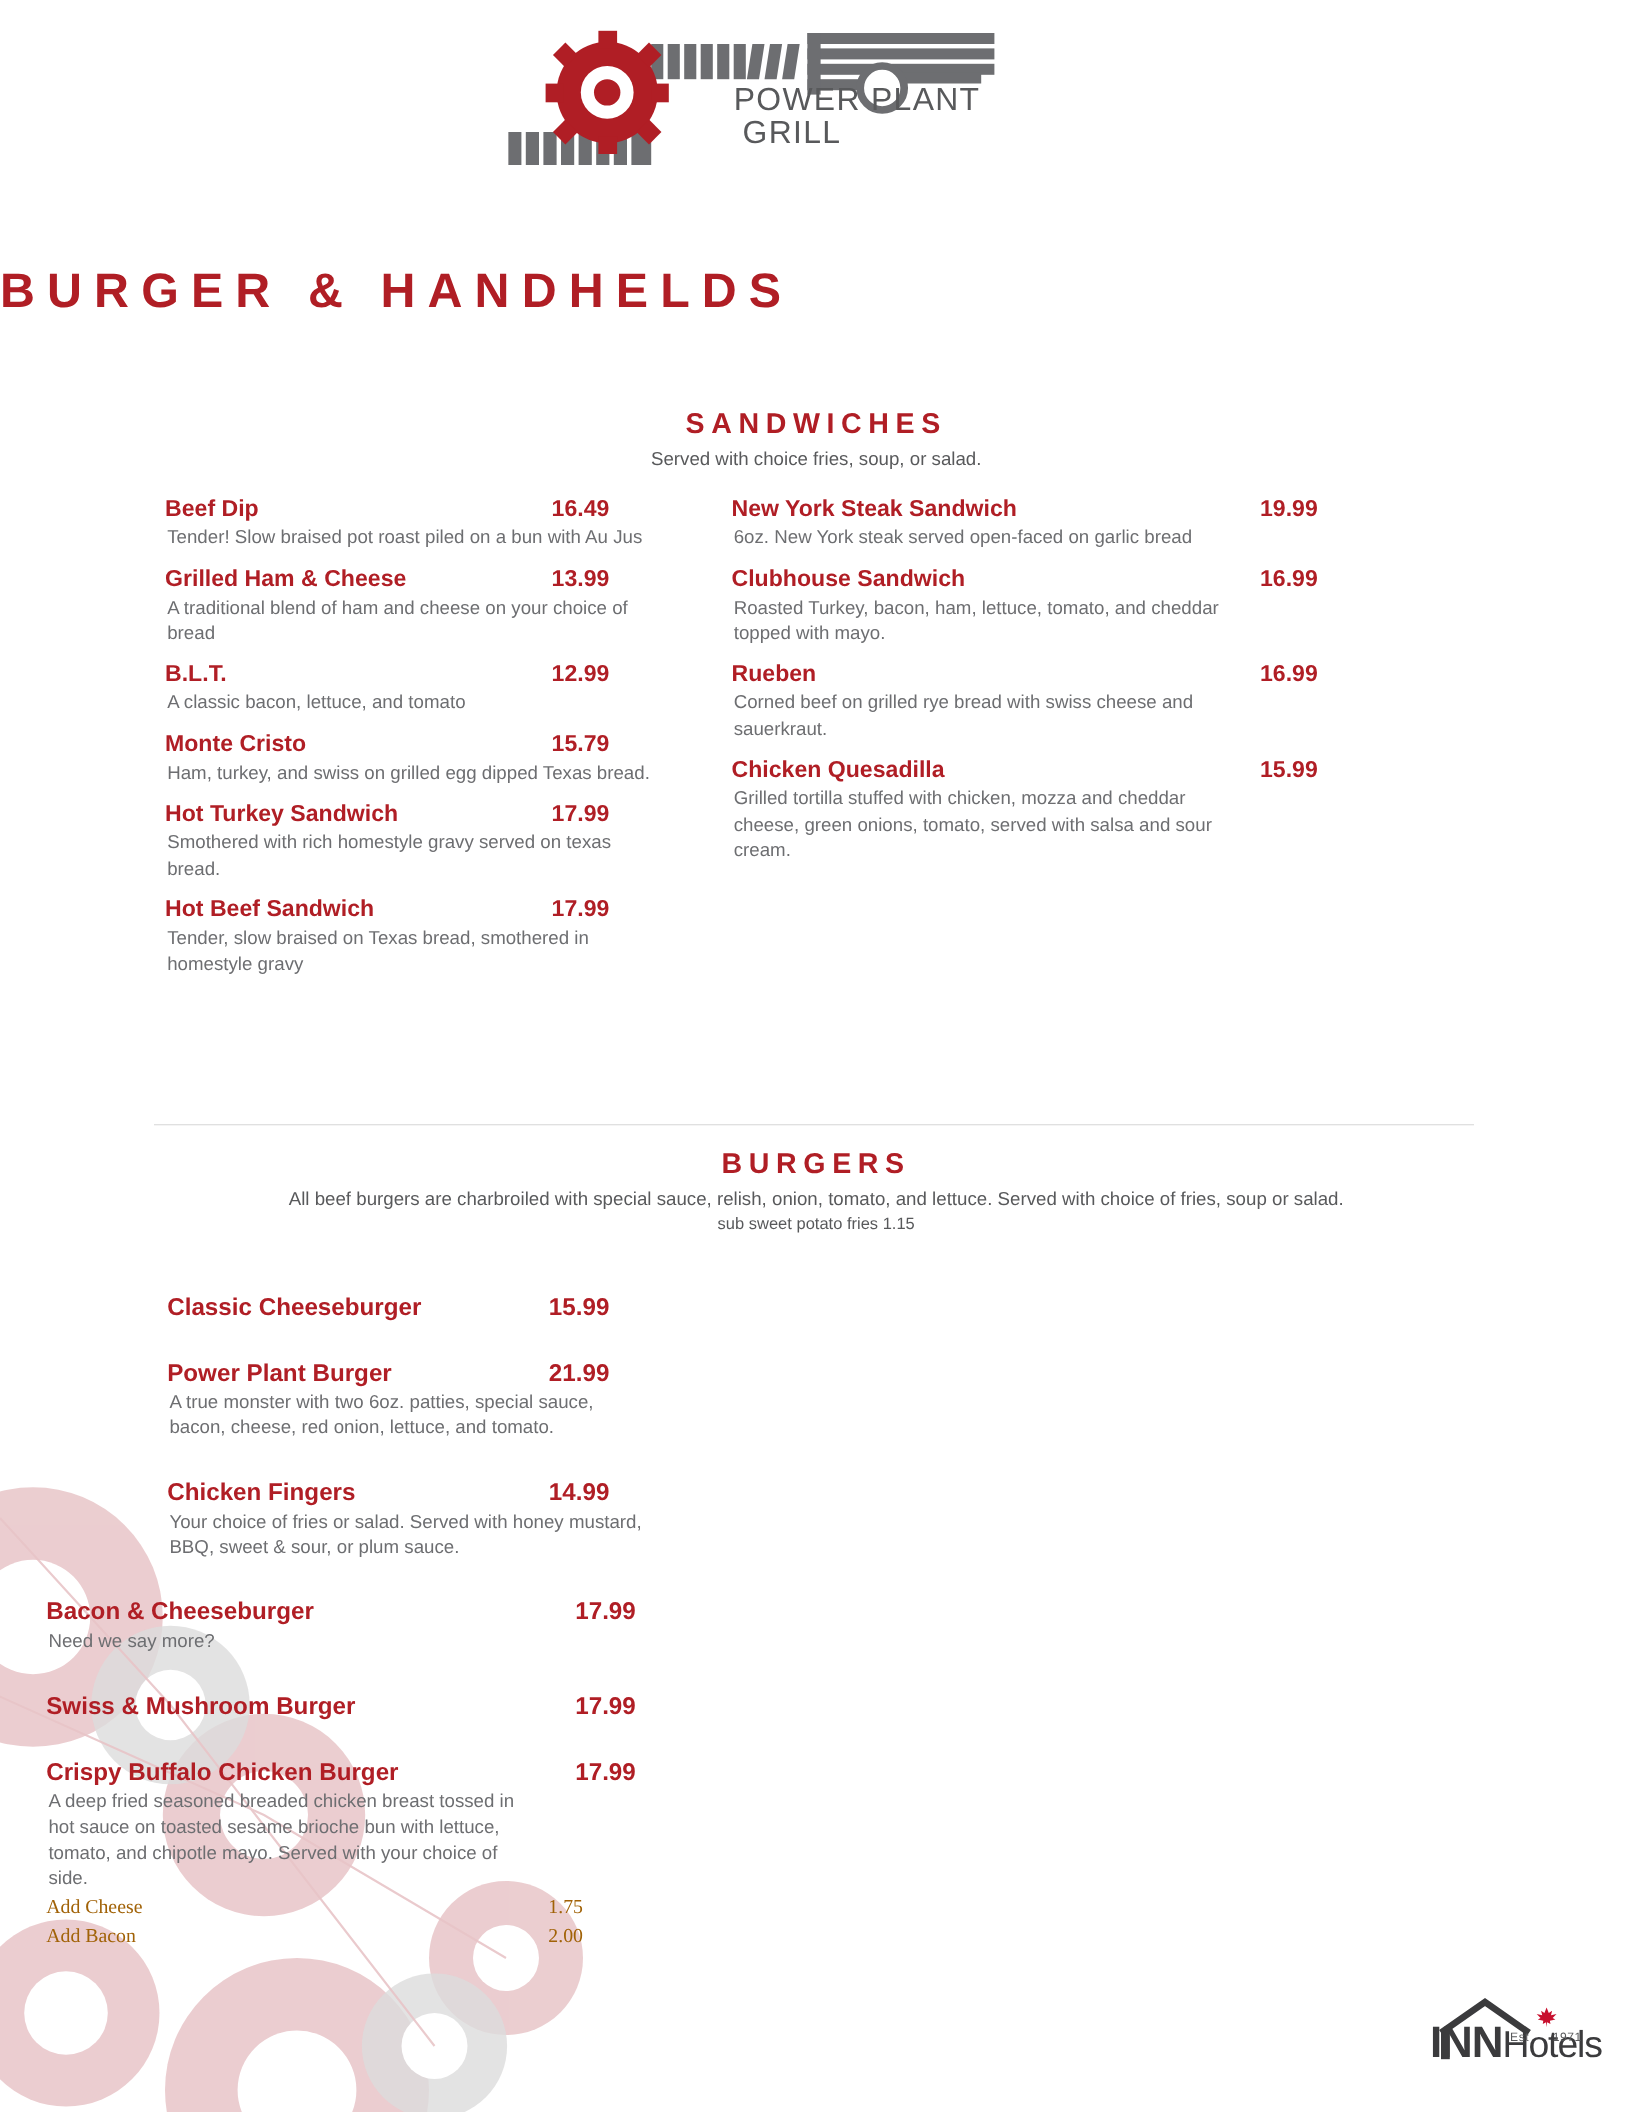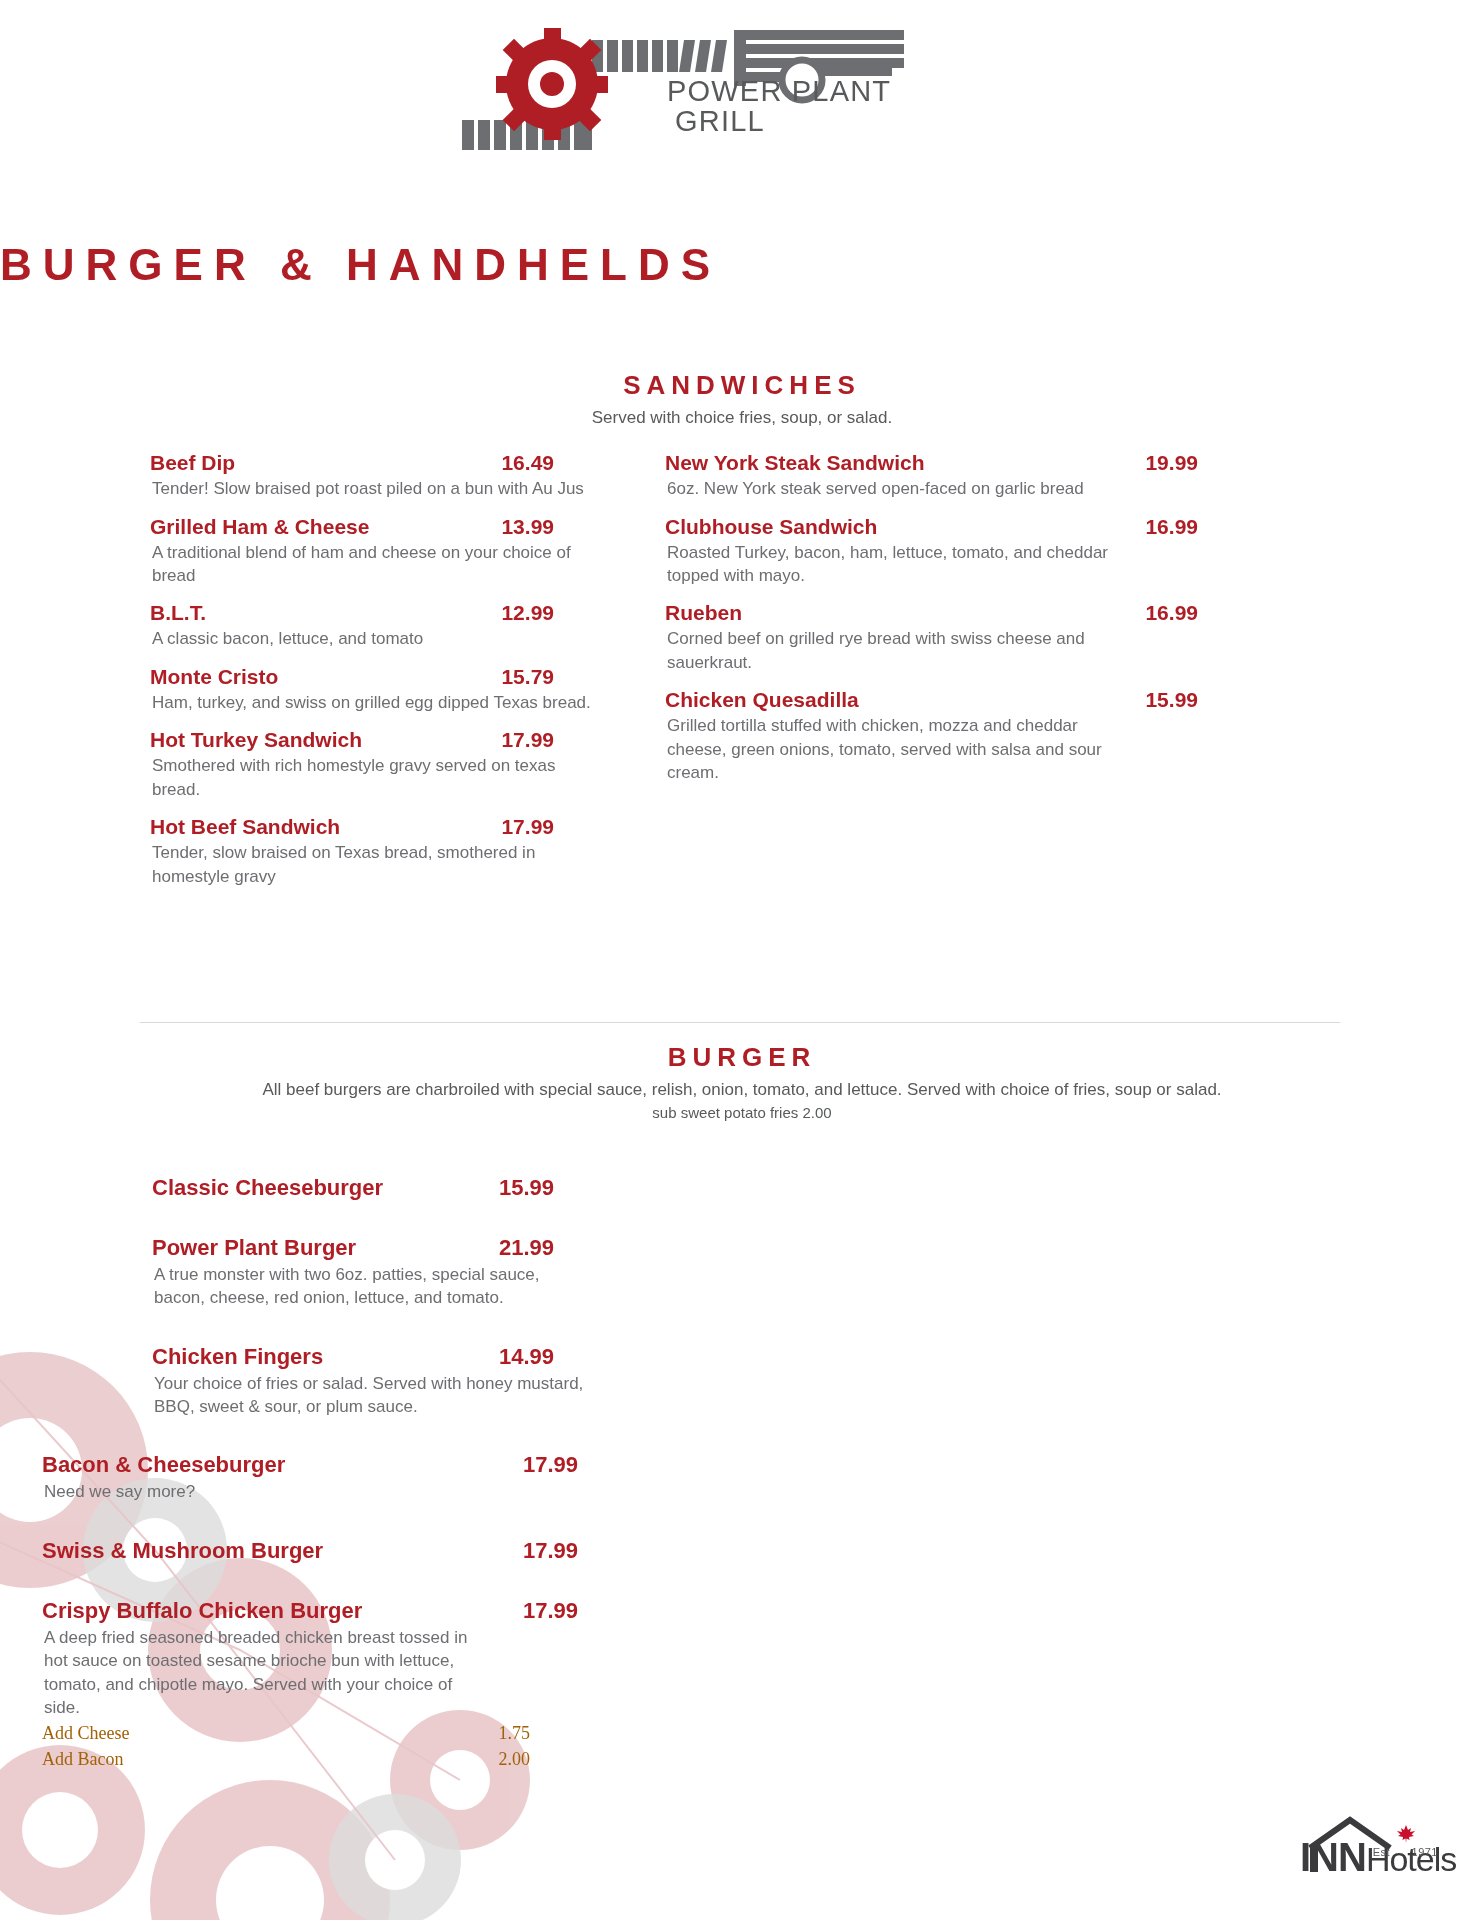--- a/index.html
+++ b/index.html
@@ -400,23 +400,23 @@
           <div class="item-desc">Grilled tortilla stuffed with chicken, mozza and cheddar cheese, green onions, tomato, served with salsa and sour cream.</div>
         </div>
 
       </div>
     </div>
   </div>
 
   <div class="divider"></div>
 
   <div class="burgers">
-    <p class="section-head">BURGER</p>
+    <p class="section-head">BURGERS</p>
     <p class="section-sub">All beef burgers are charbroiled with special sauce, relish, onion, tomato, and lettuce.  Served with choice of fries, soup or salad.</p>
-    <p class="section-sub small">sub sweet potato fries 2.00</p>
+    <p class="section-sub small">sub sweet potato fries 1.15</p>
 
     <div class="cols">
       <div class="col left">
 
         <div class="item">
           <div class="item-row">
             <span class="item-name">Classic Cheeseburger</span>
             <span class="item-price">15.99</span>
           </div>
           <div class="item-desc"></div>

